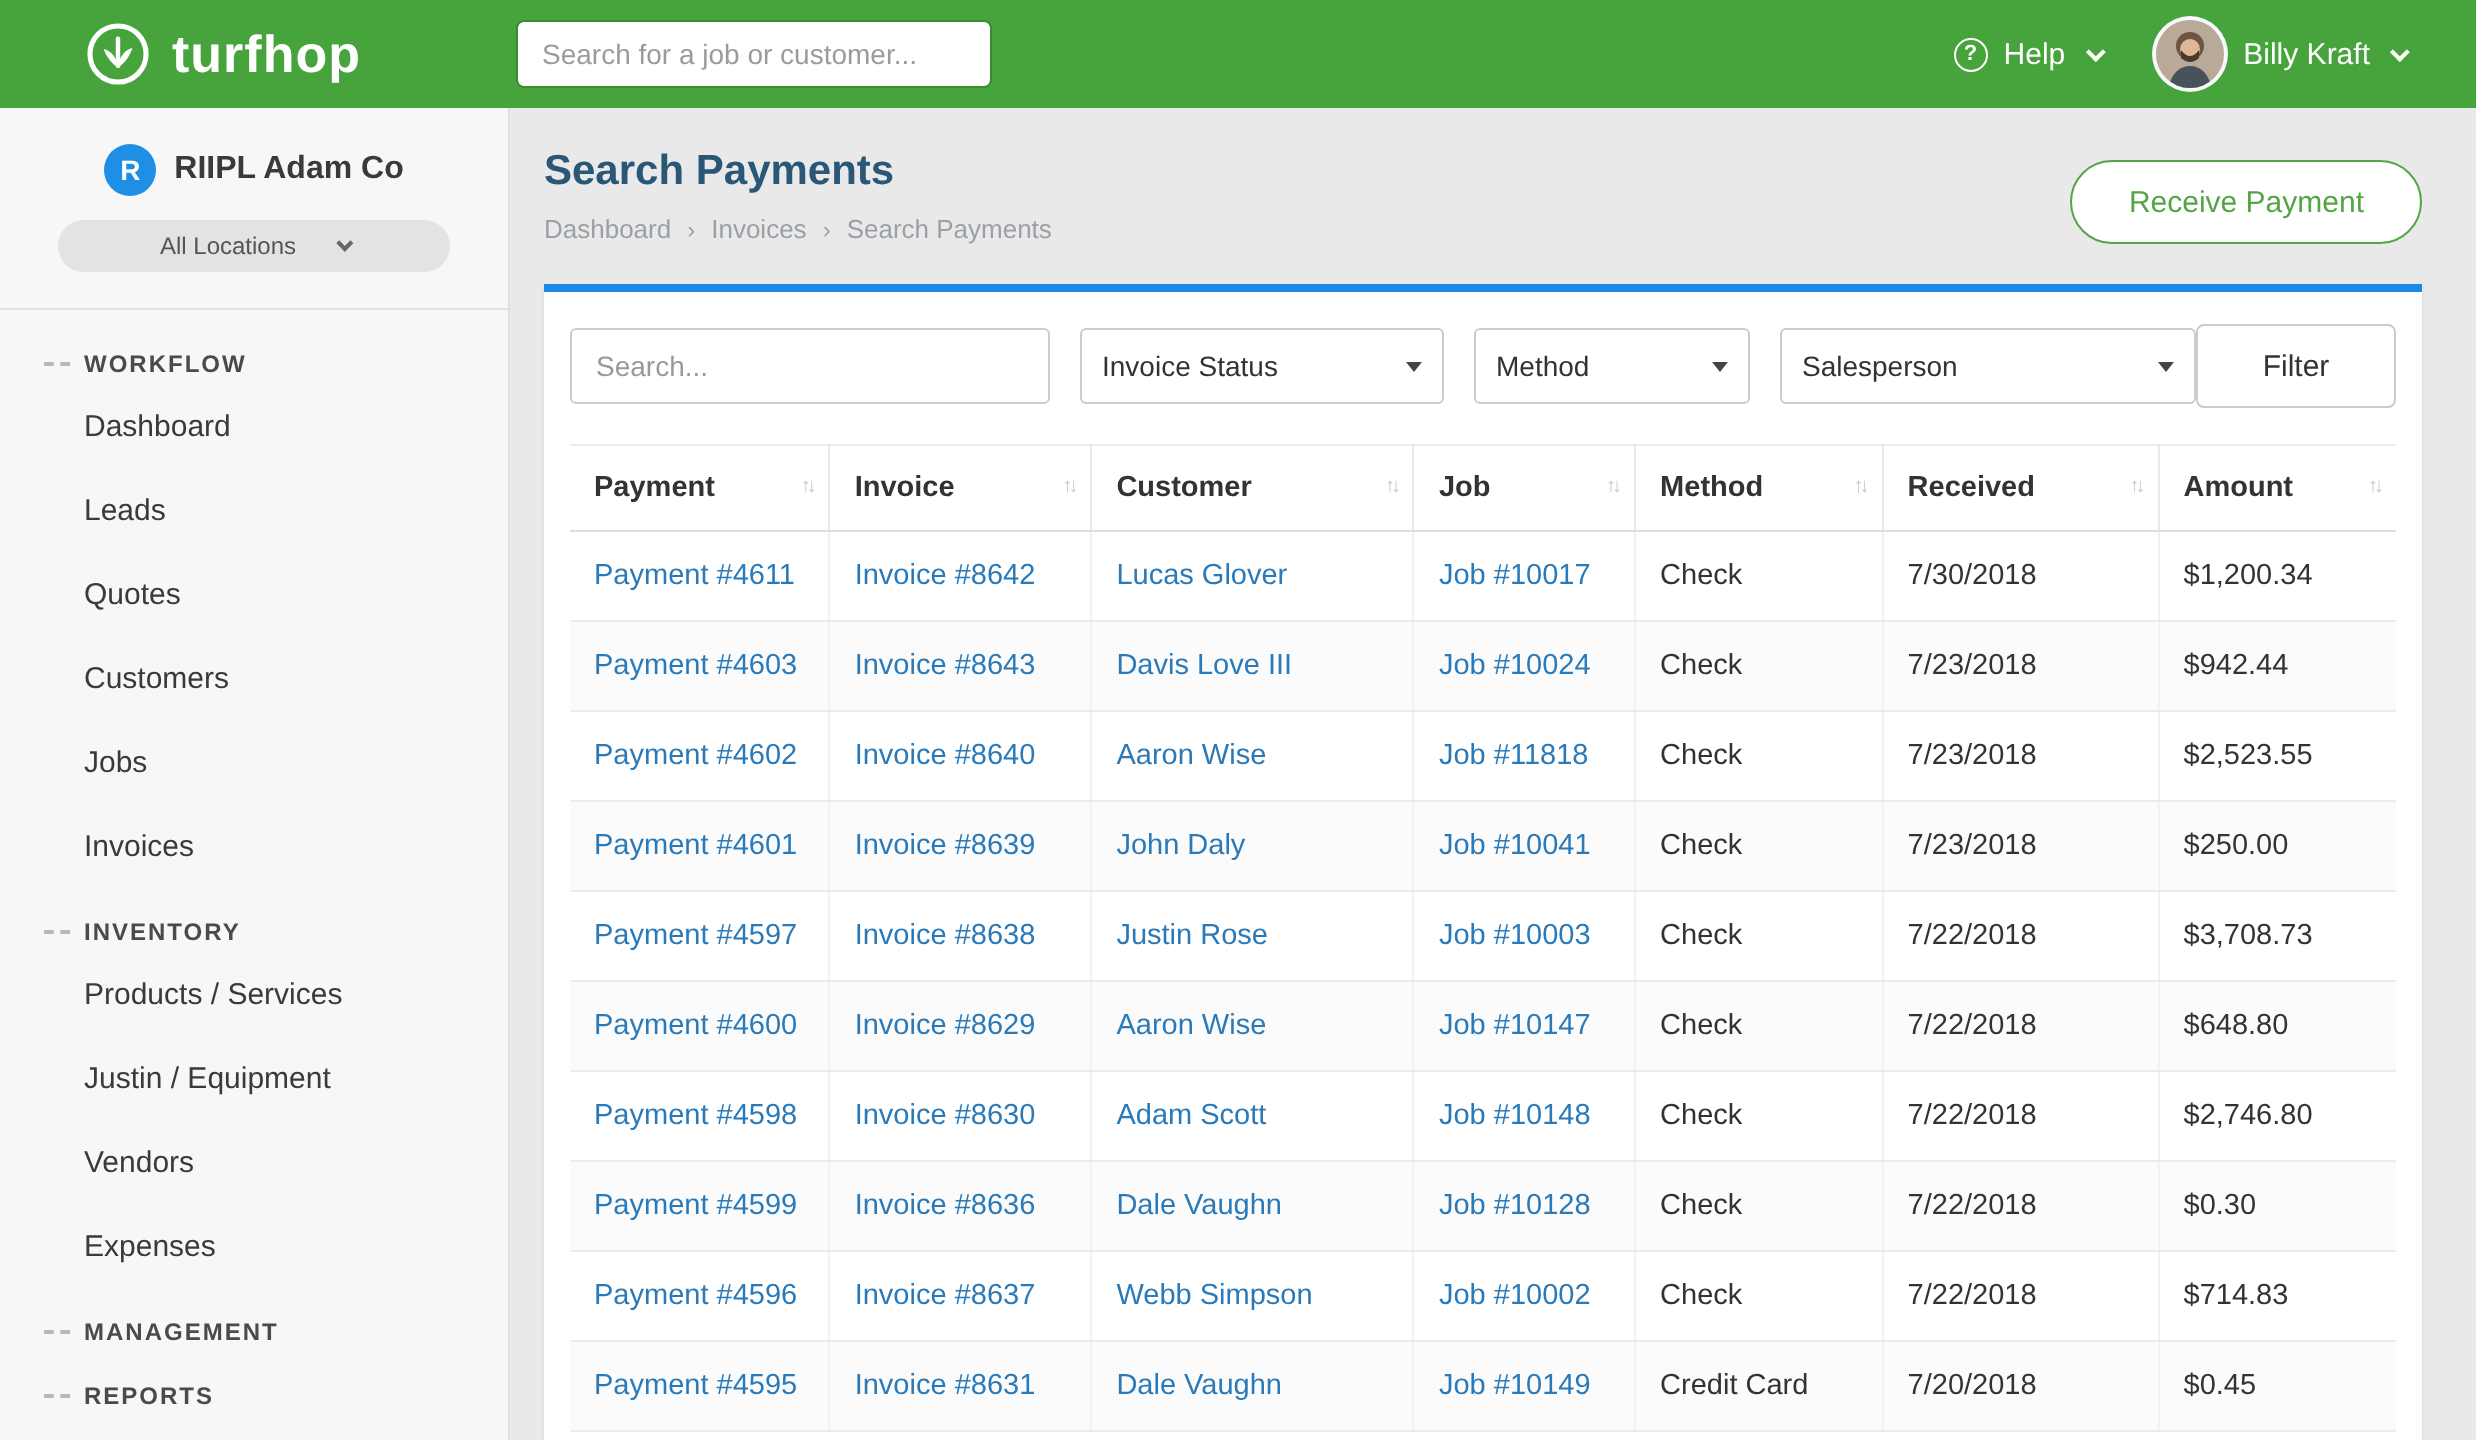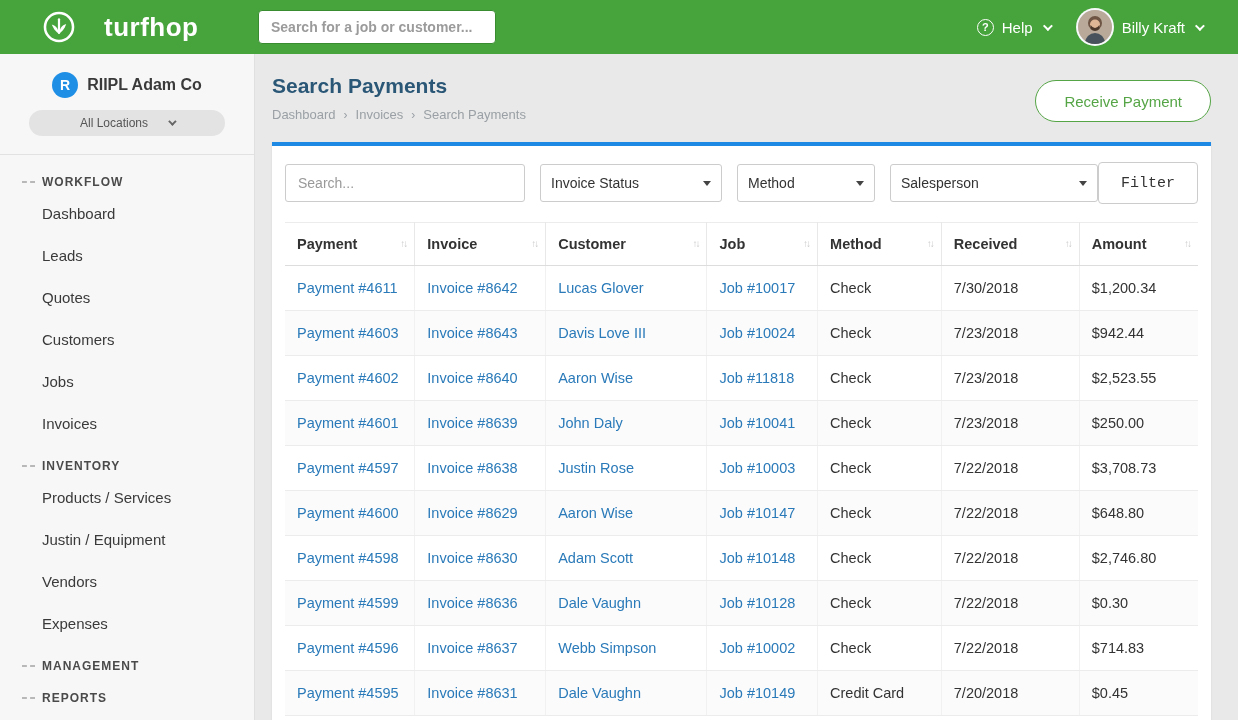--- a/index.html
+++ b/index.html
@@ -8,25 +8,25 @@
     width:1238px; height:720px; overflow:hidden;
     font-family:"Liberation Sans", sans-serif;
     background:#e9e9e9; color:#333;
   }
 
   
   .topbar {
     height:54px; background:#47a43c; display:flex; align-items:center;
     padding:0 36px 0 42px;
   }
-  .brand { display:flex; align-items:center; gap:28px; width:216px; flex:0 0 auto; cursor:pointer; }
+  .brand { display:flex; align-items:center; gap:10px; width:216px; flex:0 0 auto; cursor:pointer; }
   .brand-text { color:#fff; font-size:26px; font-weight:bold; letter-spacing:.5px; }
   .topsearch {
     width:238px; height:34px; border:1px solid #3a8c31; border-radius:4px;
-    padding:0 12px; font-size:14px; font-family:inherit; color:#333; outline:none;font-weight:bold;
+    padding:0 12px; font-size:14px; font-family:inherit; color:#333; outline:none;
   }
   .topsearch::placeholder { color:#9b9b9b; }
   .topbar-spacer { flex:1; }
   .topbar-right { display:flex; align-items:center; gap:26px; color:#fff; }
   .help-group, .user-group { display:flex; align-items:center; gap:8px; cursor:pointer; }
   .help-circle {
     width:17px; height:17px; border:1.5px solid #fff; border-radius:50%;
     display:inline-flex; align-items:center; justify-content:center;
     font-size:11px; font-weight:bold; color:#fff;
   }
@@ -102,21 +102,21 @@
   .filter-select {
     height:38px; border:1px solid #ccc; border-radius:3px; background:#fff; font-size:14px;
     font-family:inherit; color:#333; padding:0 26px 0 10px; appearance:none; -webkit-appearance:none;
     outline:none; cursor:pointer;
   }
   .sel-status { width:182px; }
   .sel-method { width:138px; }
   .sel-sales  { width:208px; }
   .filter-btn {
     margin-left:auto; width:100px; height:42px; border:1px solid #ccc; border-radius:4px;
-    background:#fff; font-size:15px; color:#333; font-family:Liberation Mono, monospace; cursor:pointer;
+    background:#fff; font-size:15px; color:#333; font-family:Liberation Sans, sans-serif; cursor:pointer;
   }
 
   
   table.payments { width:100%; border-collapse:collapse; margin-top:18px; table-layout:fixed; }
   .payments th {
     text-align:left; font-size:14.5px; font-weight:bold; color:#333;
     padding:13px 12px; border-bottom:1px solid #ddd; border-top:1px solid #ececec;
     border-right:1px solid #e8e8e8; cursor:pointer; position:relative;
   }
   .payments th:last-child { border-right:none; }

